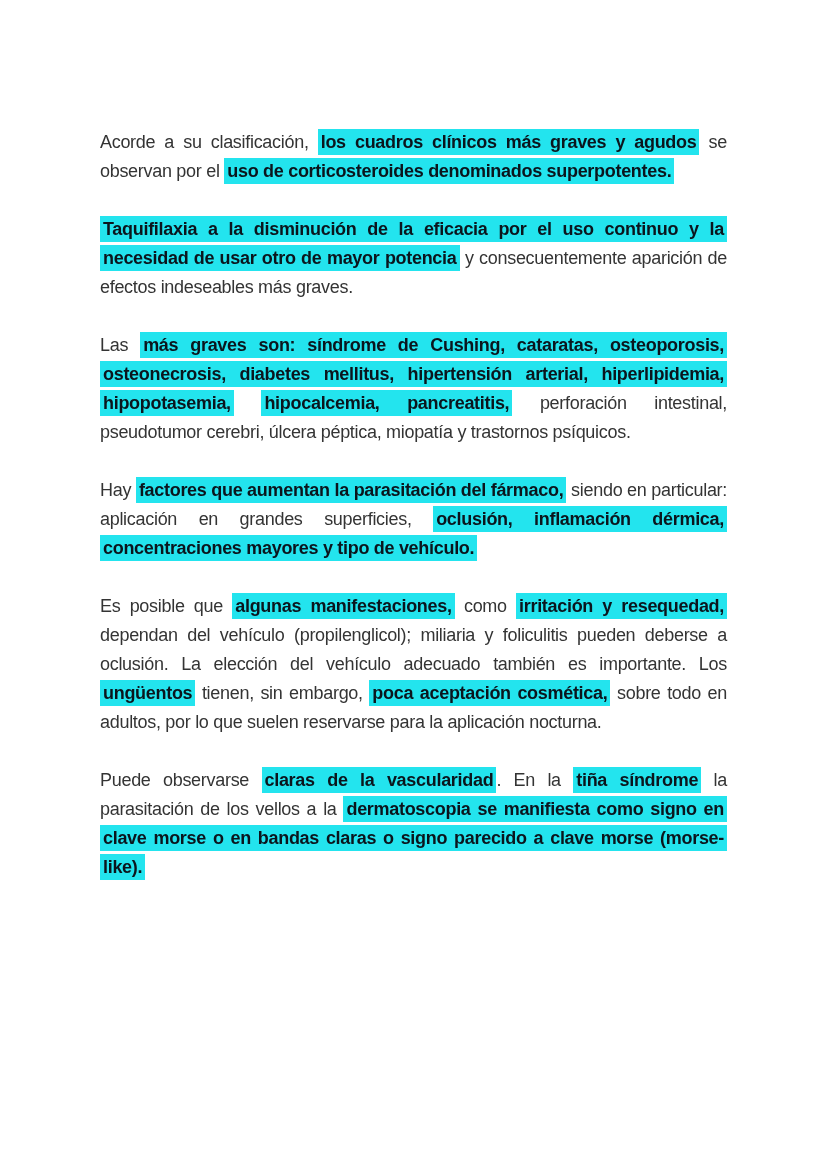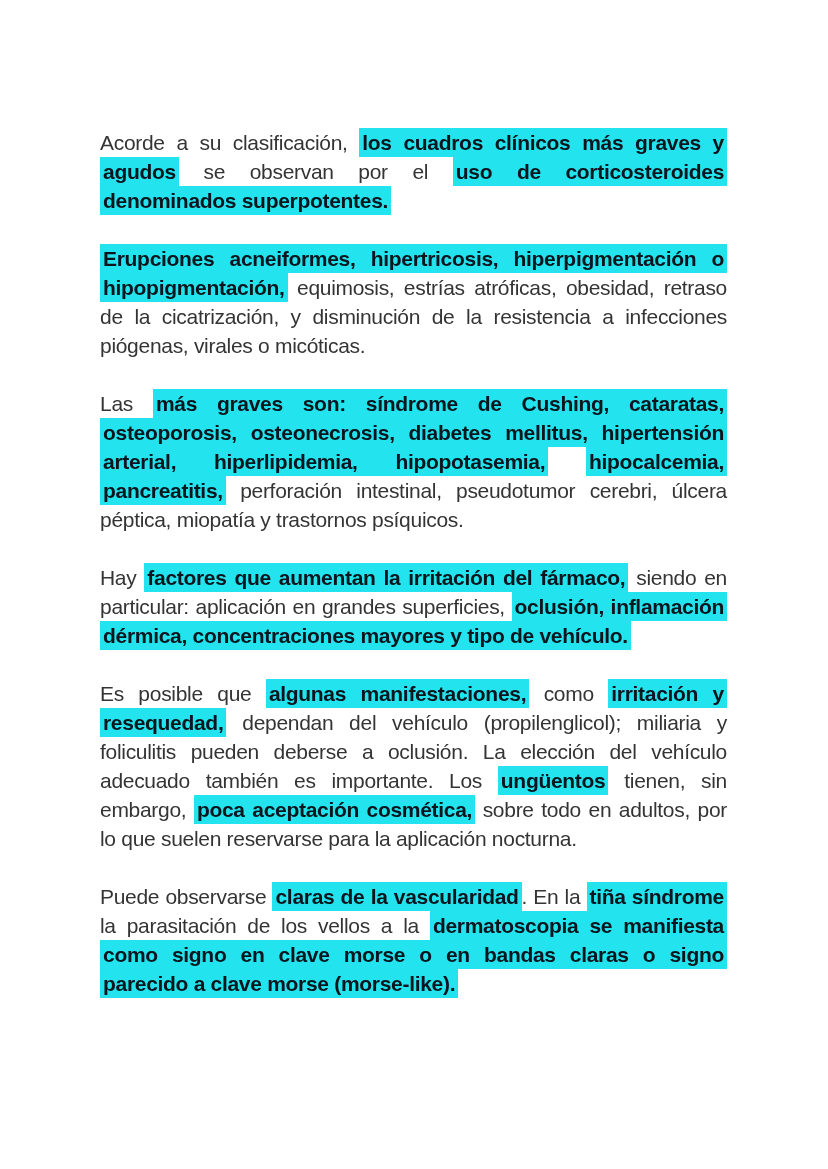--- a/index.html
+++ b/index.html
@@ -15,21 +15,21 @@
   }
   .page {
     width: 828px;
     height: 1169px;
     background: #ffffff;
     box-sizing: border-box;
     padding: 128px 101px 0 100px;
   }
   .para {
     margin: 0 0 29px 0;
-    font-size: 21px;
+    font-size: 18px;
     line-height: 29px;
     letter-spacing: -0.3px;
     text-align: justify;
     color: #343434;
     font-weight: 400;
   }
   .para span.plain {
     color: #343434;
   }
   .para span.hl {
@@ -40,19 +40,19 @@
     -webkit-box-decoration-break: clone;
     box-decoration-break: clone;
   }
 </style>
 </head>
 <body>
 
 <div class="page">
   <div>
       <p class="para"><span class="plain">Acorde a su clasificación, </span><span class="hl">los cuadros clínicos más graves y agudos</span><span class="plain"> se observan por el </span><span class="hl">uso de corticosteroides denominados superpotentes.</span></p>
-      <p class="para"><span class="hl">Erupciones acneiformes, hipertricosis, hiperpigmentación o hipopigmentación,</span><span class="plain"> equimosis, estrías atróficas, obesidad, retraso de la cicatrización, y disminución de la resistencia a infecciones piógenas, virales o micóticas.</span></p>
+      <p class="para"><span class="hl">Taquifilaxia a la disminución de la eficacia por el uso continuo y la necesidad de usar otro de mayor potencia</span><span class="plain"> y consecuentemente aparición de efectos indeseables más graves.</span></p>
       <p class="para"><span class="plain">Las </span><span class="hl">más graves son: síndrome de Cushing, cataratas, osteoporosis, osteonecrosis, diabetes mellitus, hipertensión arterial, hiperlipidemia, hipopotasemia,</span><span class="plain"> </span><span class="hl">hipocalcemia, pancreatitis,</span><span class="plain"> perforación intestinal, pseudotumor cerebri, úlcera péptica, miopatía y trastornos psíquicos.</span></p>
-      <p class="para"><span class="plain">Hay </span><span class="hl">factores que aumentan la irritación del fármaco,</span><span class="plain"> siendo en particular: aplicación en grandes superficies, </span><span class="hl">oclusión, inflamación dérmica, concentraciones mayores y tipo de vehículo.</span></p>
+      <p class="para"><span class="plain">Hay </span><span class="hl">factores que aumentan la parasitación del fármaco,</span><span class="plain"> siendo en particular: aplicación en grandes superficies, </span><span class="hl">oclusión, inflamación dérmica, concentraciones mayores y tipo de vehículo.</span></p>
       <p class="para"><span class="plain">Es posible que </span><span class="hl">algunas manifestaciones,</span><span class="plain"> como </span><span class="hl">irritación y resequedad,</span><span class="plain"> dependan del vehículo (propilenglicol); miliaria y foliculitis pueden deberse a oclusión. La elección del vehículo adecuado también es importante. Los </span><span class="hl">ungüentos</span><span class="plain"> tienen, sin embargo, </span><span class="hl">poca aceptación cosmética,</span><span class="plain"> sobre todo en adultos, por lo que suelen reservarse para la aplicación nocturna.</span></p>
       <p class="para"><span class="plain">Puede observarse </span><span class="hl">claras de la vascularidad</span><span class="plain">. En la </span><span class="hl">tiña síndrome</span><span class="plain"> la parasitación de los vellos a la </span><span class="hl">dermatoscopia se manifiesta como signo en clave morse o en bandas claras o signo parecido a clave morse (morse-like).</span></p>
     </div>
 </div>
 
 </body></html>

